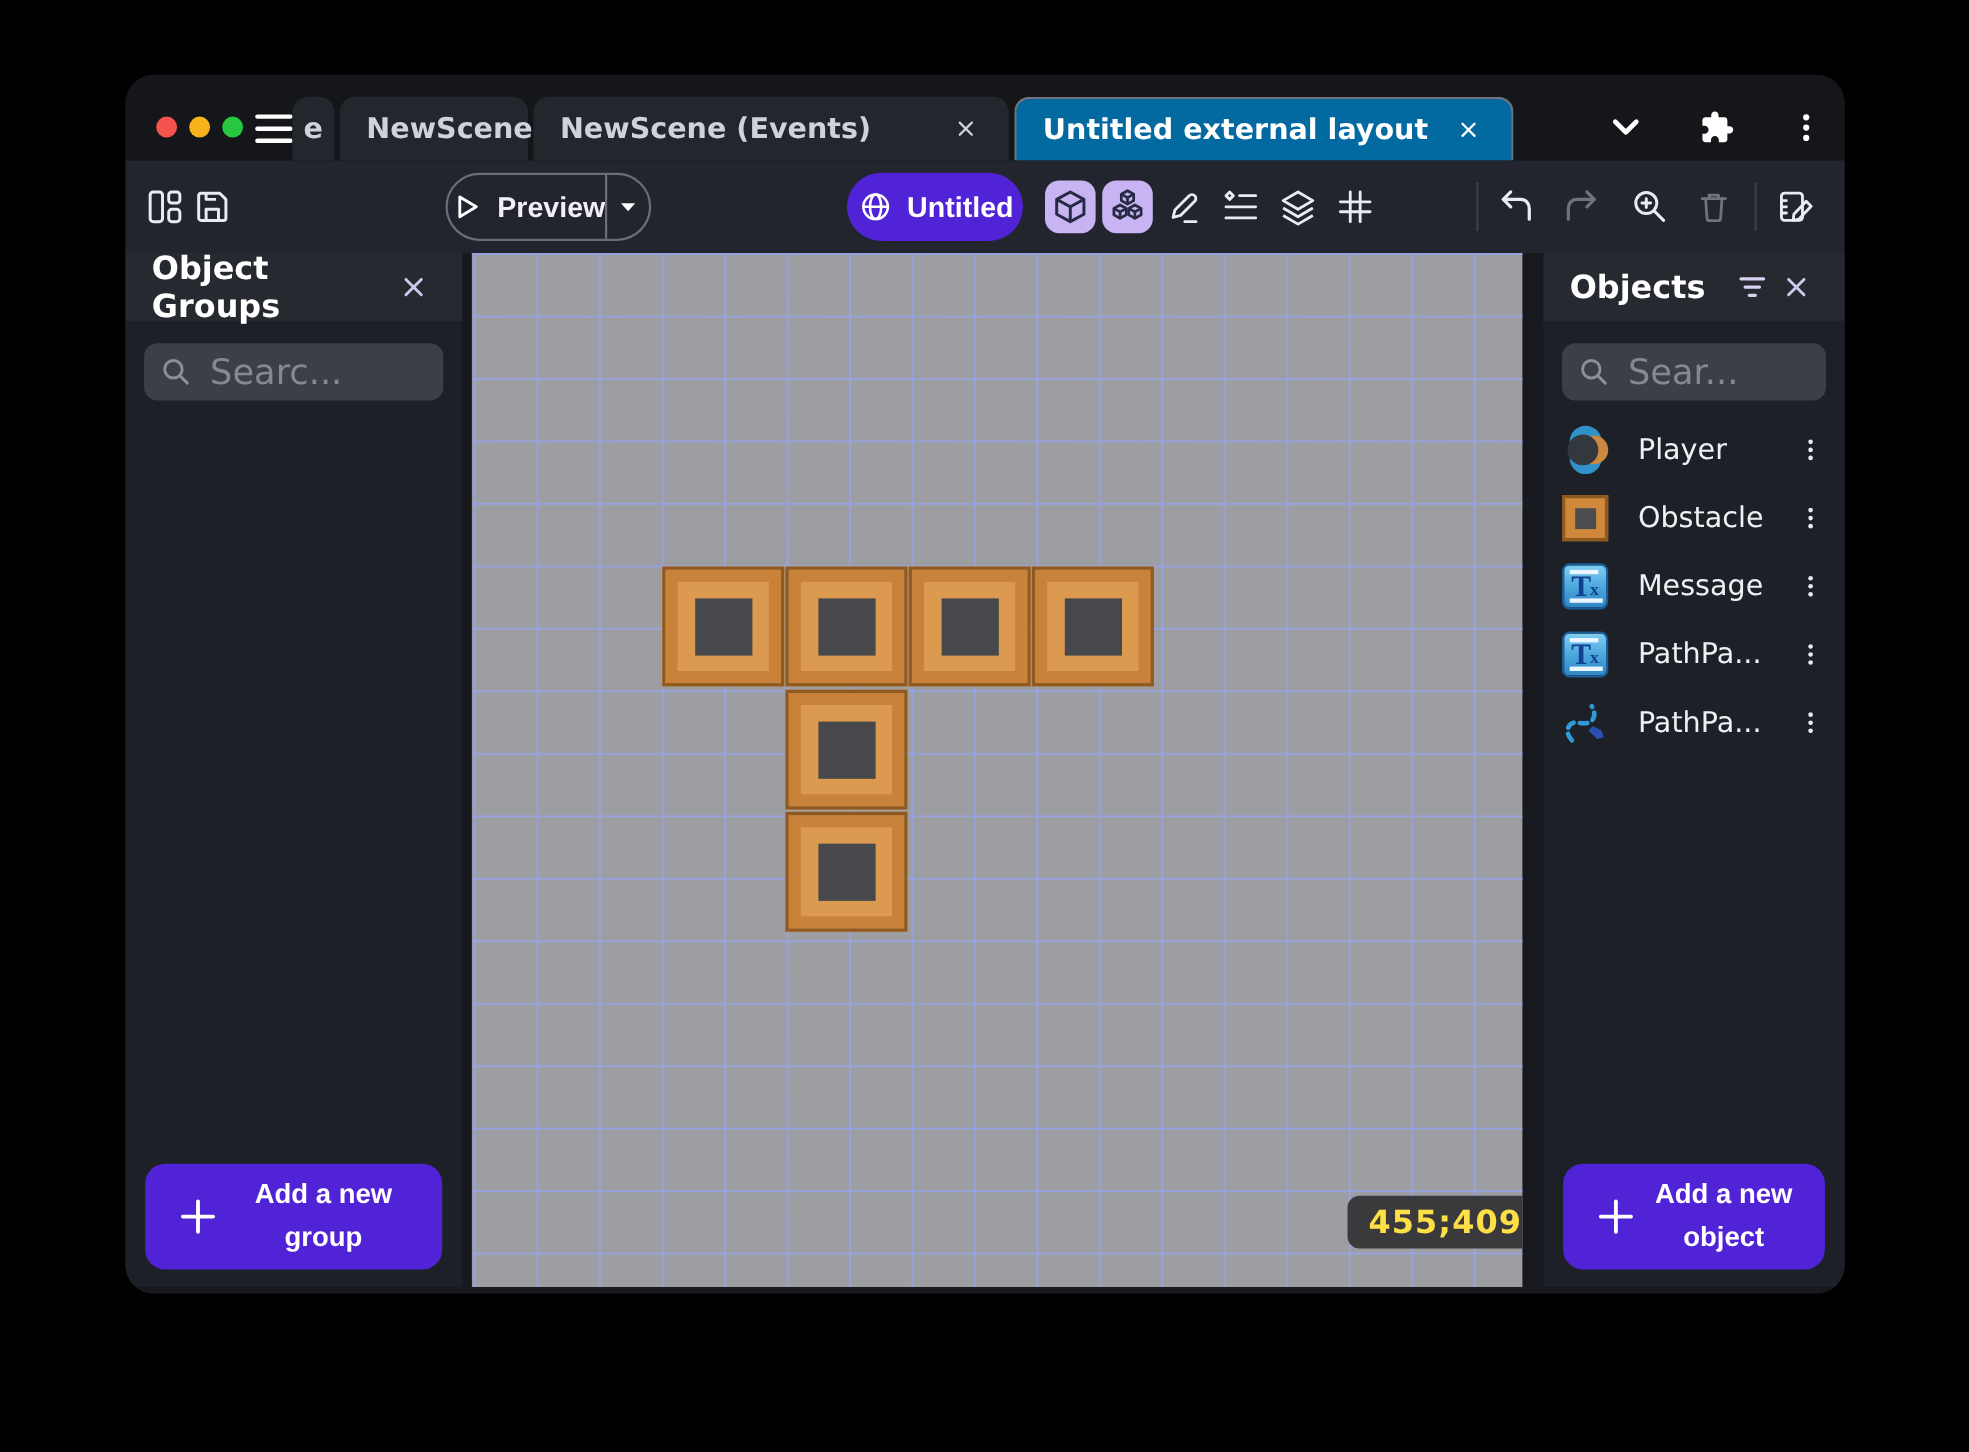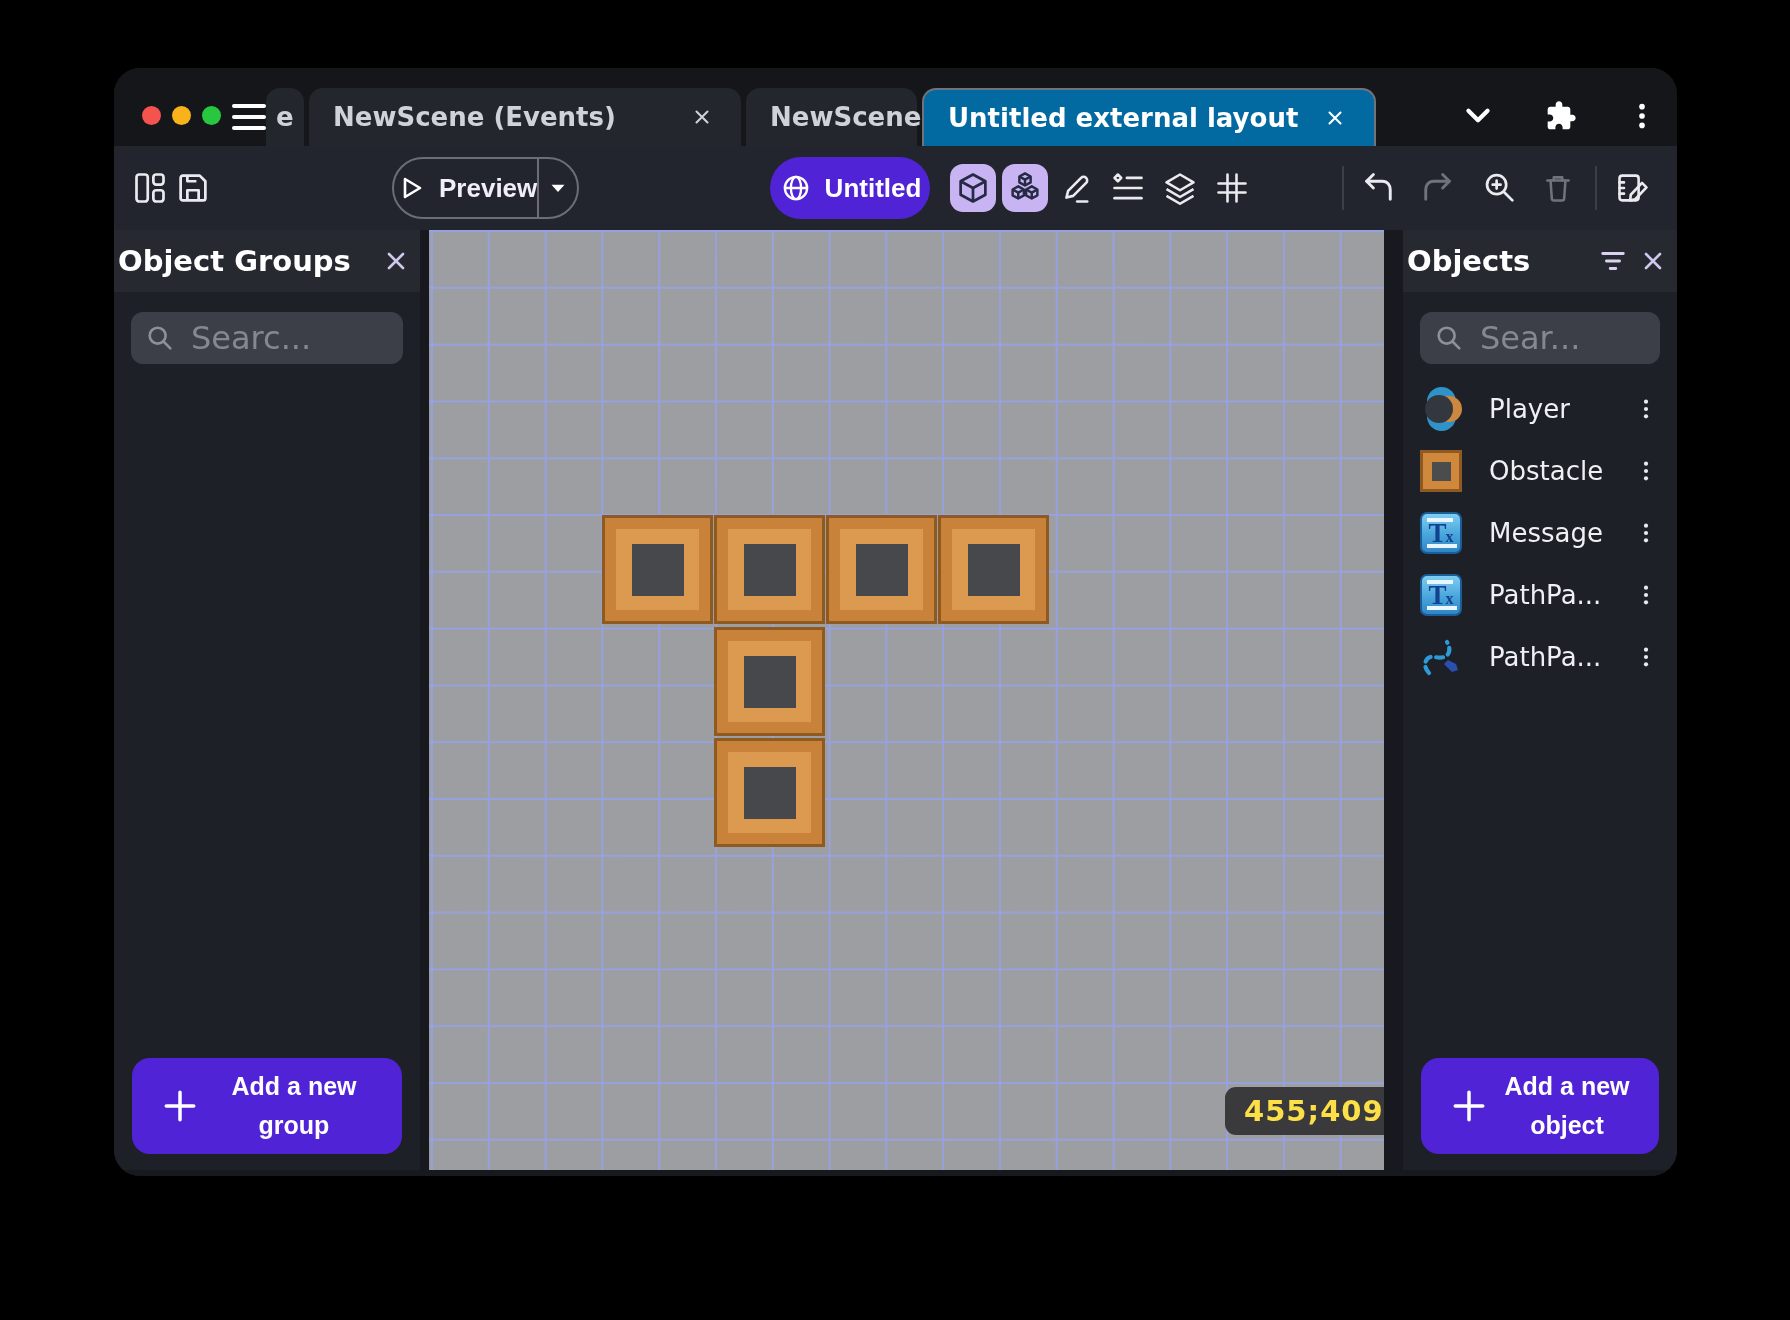--- a/index.html
+++ b/index.html
@@ -32,37 +32,37 @@
   .tb-icon-btn { position:absolute; width:38px; height:38px; background:none; border:none; cursor:pointer;
     display:flex; align-items:center; justify-content:center; }
 
   
   .toolbar { position:absolute; left:0; top:78px; width:100%; height:84px; background:#22252d; }
   .tool-btn { position:absolute; top:18px; width:46px; height:48px; border:none; background:none; cursor:pointer;
     display:flex; align-items:center; justify-content:center; border-radius:10px; }
   .tool-btn.lav { background:#c9b4f3; border-radius:13px; }
   .tool-divider { position:absolute; top:20px; width:2px; height:44px; background:#3c3f48; }
 
-  .preview-btn { position:absolute; left:278px; top:11px; width:187px; height:62px; border:2px solid #6b6e76;
+  .preview-btn { position:absolute; left:291px; top:11px; width:187px; height:62px; border:2px solid #6b6e76;
     border-radius:31px; background:none; display:flex; align-items:stretch; cursor:pointer; color:#f1edfa; }
   .preview-main { flex:1; display:flex; align-items:center; justify-content:center; gap:13px;
     font-size:26px; font-weight:bold; }
   .preview-sep { width:2px; background:#6b6e76; }
   .preview-caret { width:54px; display:flex; align-items:center; justify-content:center; }
 
   .publish-btn { position:absolute; left:656px; top:11px; width:160px; height:62px; border:none; border-radius:31px;
     background:#5123d6; display:flex; align-items:center; justify-content:center; gap:12px; cursor:pointer;
     color:#fff; font-size:26px; font-weight:bold; }
 
   
   .main { position:absolute; left:0; top:162px; width:100%; height:946px; background:#17191f; display:flex; }
   .panel { background:#1d2027; height:940px; position:relative; }
   .panel.left { width:306px; margin-right:9px; }
   .panel.right { width:274px; margin-left:19px; }
-  .panel-header { height:62px; background:#26292f; display:flex; align-items:center; padding:0 4px; }
+  .panel-header { height:62px; background:#26292f; display:flex; align-items:center; padding:0 24px; }
   .panel-title { color:#fff; font-size:29px; font-weight:bold; flex:1; }
   .icon-btn { width:40px; height:40px; border:none; background:none; cursor:pointer;
     display:flex; align-items:center; justify-content:center; }
 
   .searchbox { margin:20px 17px 0 17px; height:52px; border-radius:12px; background:#3c3f47;
     display:flex; align-items:center; padding:0 14px; gap:16px; }
   .searchbox input { flex:1; min-width:0; background:none; border:none; outline:none; color:#e6e8ee;
     font-size:32px; font-family:inherit; }
   .searchbox input::placeholder { color:#85888f; }
 
@@ -124,30 +124,30 @@
       <button class="hamburger">
         <span></span>
           <span></span>
           <span></span>
       </button>
 
       <div class="tabs">
         <div class="tab fragment">
           <span>e</span>
         </div>
-        <div class="tab t2">
-          <span>NewScene (Events)</span>
+        <div class="tab t1">
+          <span>NewScene</span>
           <span class="tab-close">
             <svg viewBox="0 0 32 32">
                 <path d="M8 8 L24 24 M24 8 L8 24" stroke="#cfd2d8" stroke-width="3" stroke-linecap="round" fill="none"></path>
               </svg>
           </span>
         </div>
-        <div class="tab t1">
-          <span>NewScene</span>
+        <div class="tab t2">
+          <span>NewScene (Events)</span>
           <span class="tab-close">
             <svg viewBox="0 0 32 32">
                 <path d="M8 8 L24 24 M24 8 L8 24" stroke="#cfd2d8" stroke-width="3" stroke-linecap="round" fill="none"></path>
               </svg>
           </span>
         </div>
         <div class="tab active">
           <span>Untitled external layout</span>
           <span class="tab-close">
             <svg viewBox="0 0 32 32">

